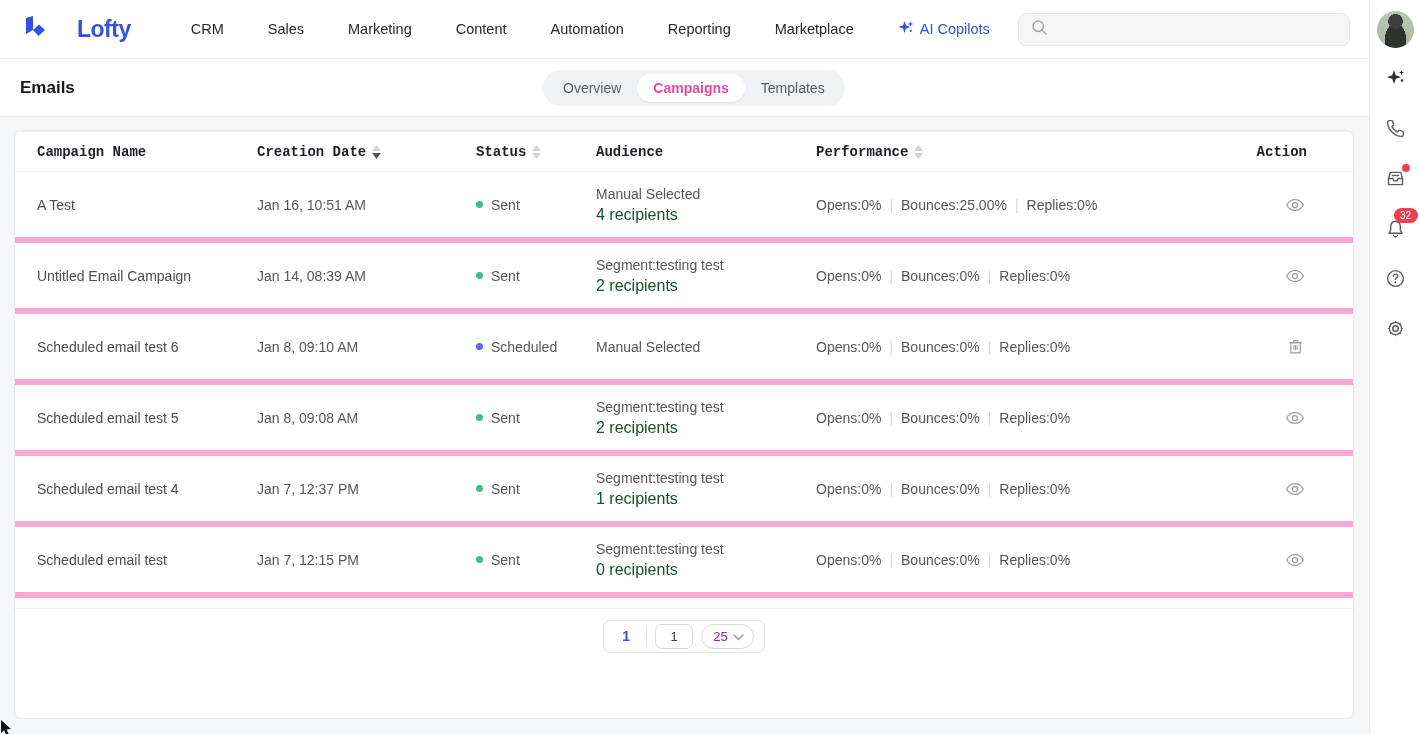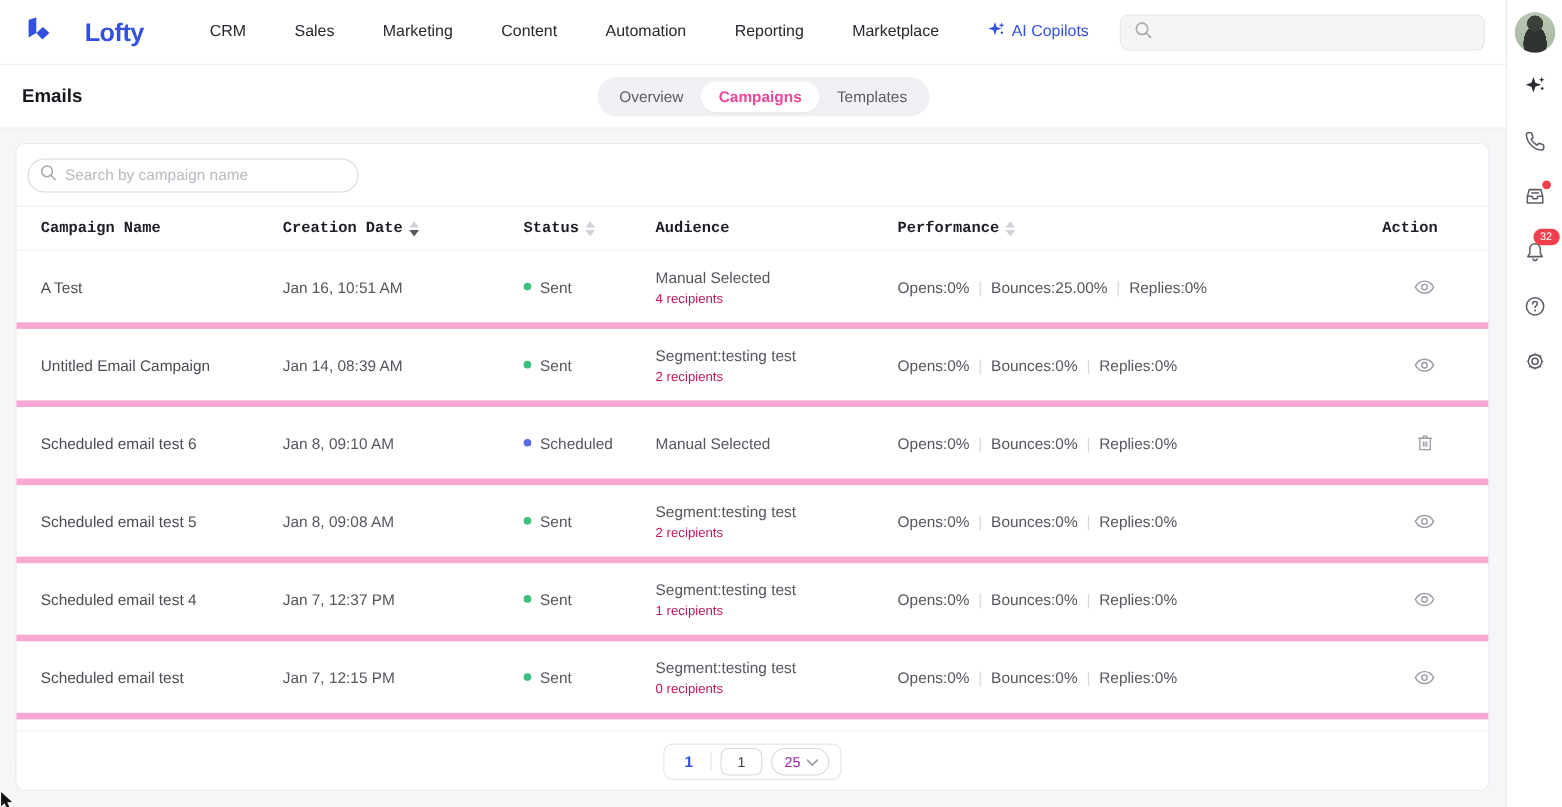--- a/index.html
+++ b/index.html
@@ -45,21 +45,21 @@
   .thead { height:41px; border-top:1px solid #f0f0f3; border-bottom:1px solid #f0f0f3;font-family:Liberation Mono, monospace; }
   .th { font-size:14px; font-weight:700; color:#1d1f27; display:flex; align-items:center; gap:6px; }
   .th.right { justify-content:flex-end; }
   .sorter { display:flex; flex-direction:column; gap:2px; cursor:pointer; }
 
   .trow { min-height:71px; border-bottom:6px solid #f9a8d4; font-size:14px; color:#55565e; }
   .cell-name { color:#4b4c54; }
   .status { display:flex; align-items:center; gap:8px; }
   .dot { width:7px; height:7px; border-radius:50%; }
   .aud-main { color:#55565e; }
-  .aud-sub { font-size:12px; color:#be185d; margin-top:4px; }
+  .aud-sub { font-size:16px; color:#14532d; margin-top:4px; }
   .aud-sub:empty { display:none; }
   .perf { display:flex; align-items:center; gap:8px; white-space:nowrap; }
   .perf .sep { color:#d7d8dd; }
   .cell-action { display:flex; justify-content:flex-end; }
   .act-btn { width:24px; height:24px; display:flex; align-items:center; justify-content:center; cursor:pointer; }
 
   .spacer-row { height:11px; border-bottom:1px solid #f0f0f3; }
   .pagination-bar { height:54px; display:flex; align-items:center; justify-content:center; }
   .pager { display:flex; align-items:center; border:1px solid #e4e5e9; border-radius:8px; height:33px; padding:0 10px; gap:8px; }
   .pg-num { color:#3350e0; font-size:14px; font-weight:700; padding:0 8px; cursor:pointer; }
@@ -162,31 +162,20 @@
   <div class="page-title">Emails</div>
   <div class="tabs">
     <span class="tab">Overview</span>
     <span class="tab active">Campaigns</span>
     <span class="tab">Templates</span>
   </div>
 </div>
 
 <div class="card">
 
-  <div class="panel-search-wrap">
-    <div class="panel-search">
-      <span>
-        <svg width="16" height="16" viewBox="0 0 17 17">
-            <circle cx="7.2" cy="7.2" r="5.2" fill="none" stroke="#a7a8b0" stroke-width="1.5"></circle>
-            <line x1="11.2" y1="11.2" x2="15" y2="15" stroke="#a7a8b0" stroke-width="1.5" stroke-linecap="round"></line>
-          </svg>
-      </span>
-      <input placeholder="Search by campaign name" style="">
-    </div>
-  </div>
 
   <div class="grid-row thead">
     <div class="th">
         <span>Campaign Name</span>
       </div>
     <div class="th">
       <span>Creation Date</span>
       <span class="sorter">
         <svg width="9" height="6" viewBox="0 0 9 6">
             <path d="M4.5 0 L9 6 L0 6 Z" fill="#d2d3d8"></path>

